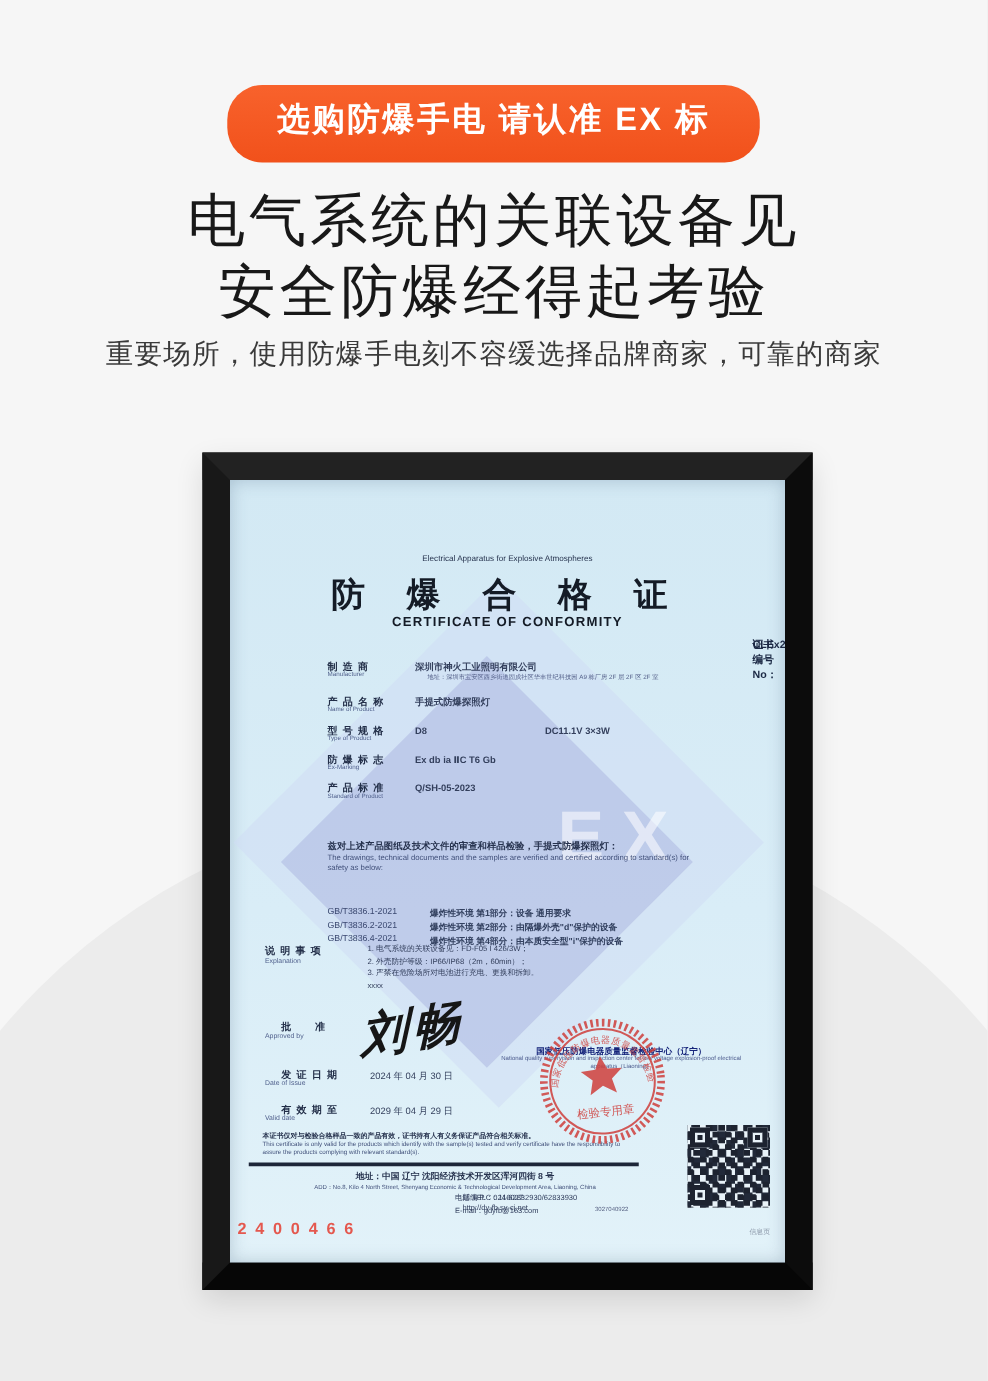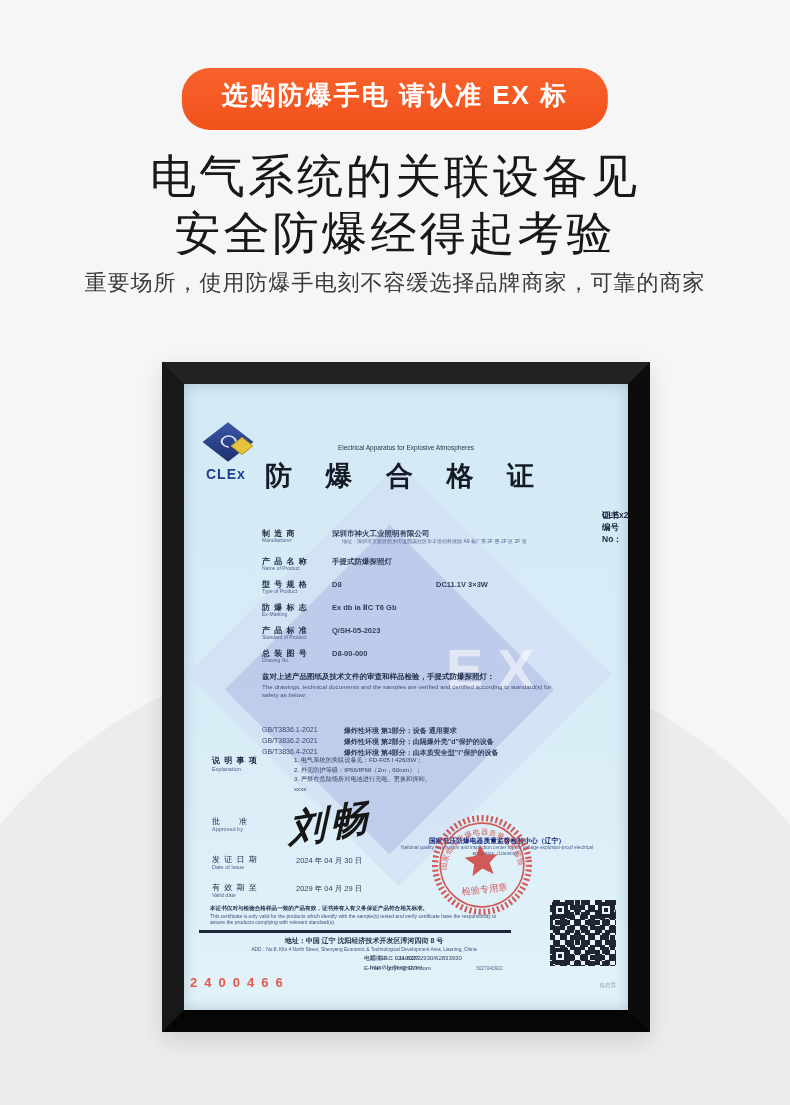--- a/index.html
+++ b/index.html
@@ -96,21 +96,21 @@
   .std-row { left:0; width:100%; height:11px; }
   .std-code { left:78px; font-size:7px; color:#3a4870; position:absolute; }
   .std-desc { left:160px; font-size:7px; font-weight:bold; color:#32405f; position:absolute; }
   
   .exp-cn { left:28px; top:371px; font-size:8px; font-weight:bold;
             letter-spacing:1px; color:#222e48; }
   .exp-en { left:28px; top:382px; font-size:5.5px; color:#50608c; }
   .exp-items { left:110px; top:371px; width:240px; font-size:6.2px;
             line-height:9.5px; color:#333f5c; }
   
-  .lab-cn { left:28px; font-size:8px; font-weight:normal; letter-spacing:1px;
+  .lab-cn { left:41px; font-size:8px; font-weight:bold; letter-spacing:1px;
             color:#222e48; position:absolute; }
   .lab-en { left:28px; font-size:5.5px; color:#50608c; position:absolute; }
   .sig { left:104px; top:414px; font-size:38px; font-weight:bold;
          font-family:"DejaVu Serif",serif; font-style:italic; color:#161616;
          transform:rotate(-9deg) skewX(-8deg); letter-spacing:4px; }
   .date-val { left:112px; font-size:7.5px; color:#333f5c; position:absolute; }
   
   .authority { left:213px; top:452px; width:200px; text-align:center; }
   .auth-cn { position:absolute; top:0; width:100%; font-size:6.8px;
              font-weight:bold; color:#15247a; }
@@ -154,28 +154,24 @@
 <div class="h1 l2">安全防爆经得起考验</div>
 <div class="subtitle">重要场所，使用防爆手电刻不容缓选择品牌商家，可靠的商家</div>
 
 <div class="frame">
   <div class="cert">
 
     <div class="wm1"></div>
     <div class="wm2"></div>
     <div class="wm-ex">EX</div>
 
-    <div class="logo">
-      <div class="logo-d1"></div>
-      <div class="logo-d2"></div>
-      <div class="logo-text">CLEx</div>
-    </div>
 
     <div class="hd-en">Electrical Apparatus for Explosive Atmospheres</div>
     <div class="hd-big">防 爆 合 格 证</div>
+    <div class="hd-big-en">CERTIFICATE OF CONFORMITY</div>
     <div class="certno">
       <span>证书编号 No：</span>
         <span>CLEx23.0746</span>
     </div>
 
     <div class="f-row" style="top:144px">
       <div class="f-cn">制 造 商</div>
       <div class="f-en">Manufacturer</div>
       <div class="f-val">深圳市神火工业照明有限公司</div>
       <div class="f-val2 addr">地址：深圳市宝安区西乡街道固戍社区华丰世纪科技园 A9 栋厂房 2F 层 2F 区 2F 室</div>
@@ -193,25 +189,20 @@
     </div>
     <div class="f-row" style="top:218px">
       <div class="f-cn">防 爆 标 志</div>
       <div class="f-en">Ex-Marking</div>
       <div class="f-val">Ex db ia ⅡC T6 Gb</div>
     </div>
     <div class="f-row" style="top:241px">
       <div class="f-cn">产 品 标 准</div>
       <div class="f-en">Standard of Product</div>
       <div class="f-val">Q/SH-05-2023</div>
-    </div>
-    <div class="f-row" style="top:264px">
-      <div class="f-cn">总 装 图 号</div>
-      <div class="f-en">Drawing No.</div>
-      <div class="f-val">D8-00-000</div>
     </div>
 
     <div class="verify-cn">兹对上述产品图纸及技术文件的审查和样品检验，手提式防爆探照灯：</div>
     <div class="verify-en">The drawings, technical documents and the samples are verified and certified according to standard(s) for safety as below:</div>
 
     <div class="std-row" style="top:342px">
       <div class="std-code">GB/T3836.1-2021</div>
       <div class="std-desc">爆炸性环境 第1部分：设备 通用要求</div>
     </div>
     <div class="std-row" style="top:353px">

